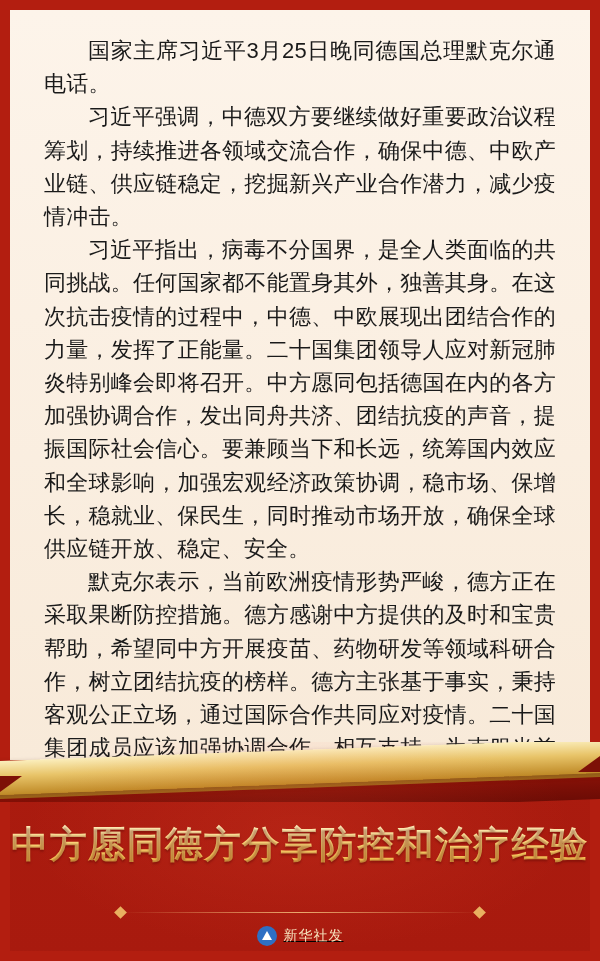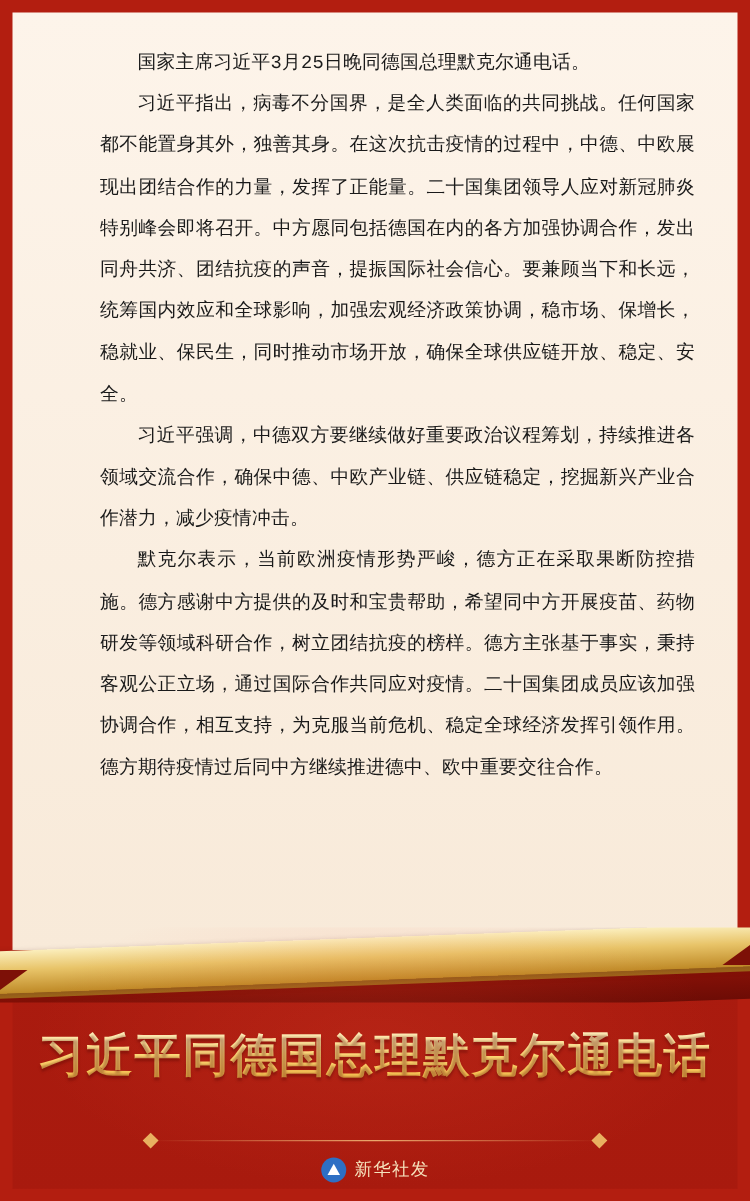--- a/index.html
+++ b/index.html
@@ -38,27 +38,26 @@
     top: 10px;
     width: 580px;
     height: 750px;
     background: #fbefe2;
     background: linear-gradient(180deg, #fdf4ea 0%, #f8ead9 100%);
     box-sizing: border-box;
     padding: 24px 34px 10px 34px;
     overflow: hidden;
   }
   .article {
-    font-size: 15px;
+    font-size: 22px;
     line-height: 33.2px;
     color: #1a1a1a;
     letter-spacing: 0.2px;
     text-align: justify;
-    font-family: Liberation Mono, monospace;
-    margin-left: 36px;
+    font-family: Liberation Sans, sans-serif;
   }
   .article p {
     margin: 0 0 0 0;
     text-indent: 2em;
   }
 
   
   .ribbon-wrap {
     position: absolute;
     left: 0;
@@ -169,20 +168,21 @@
 
   .logo-row {
     position: absolute;
     top: 26px;
     left: 0;
     width: 600px;
     display: flex;
     align-items: center;
     justify-content: center;
     gap: 7px;
+    text-decoration: underline;
   }
   .logo-badge {
     width: 20px;
     height: 20px;
     border-radius: 50%;
     background: #2e6fc4;
     display: flex;
     align-items: center;
     justify-content: center;
     position: relative;
@@ -214,38 +214,38 @@
 </head>
 <body>
 
 <div id="poster">
 
   <div class="frame-border"></div>
 
   <div class="text-panel">
     <div class="article">
       <p>国家主席习近平3月25日晚同德国总理默克尔通电话。</p>
+      <p>习近平强调，中德双方要继续做好重要政治议程筹划，持续推进各领域交流合作，确保中德、中欧产业链、供应链稳定，挖掘新兴产业合作潜力，减少疫情冲击。</p>
       <p>习近平指出，病毒不分国界，是全人类面临的共同挑战。任何国家都不能置身其外，独善其身。在这次抗击疫情的过程中，中德、中欧展现出团结合作的力量，发挥了正能量。二十国集团领导人应对新冠肺炎特别峰会即将召开。中方愿同包括德国在内的各方加强协调合作，发出同舟共济、团结抗疫的声音，提振国际社会信心。要兼顾当下和长远，统筹国内效应和全球影响，加强宏观经济政策协调，稳市场、保增长，稳就业、保民生，同时推动市场开放，确保全球供应链开放、稳定、安全。</p>
-      <p>习近平强调，中德双方要继续做好重要政治议程筹划，持续推进各领域交流合作，确保中德、中欧产业链、供应链稳定，挖掘新兴产业合作潜力，减少疫情冲击。</p>
       <p>默克尔表示，当前欧洲疫情形势严峻，德方正在采取果断防控措施。德方感谢中方提供的及时和宝贵帮助，希望同中方开展疫苗、药物研发等领域科研合作，树立团结抗疫的榜样。德方主张基于事实，秉持客观公正立场，通过国际合作共同应对疫情。二十国集团成员应该加强协调合作，相互支持，为克服当前危机、稳定全球经济发挥引领作用。德方期待疫情过后同中方继续推进德中、欧中重要交往合作。</p>
     </div>
   </div>
 
   <div class="ribbon-wrap">
     <div class="ribbon-dark"></div>
     <div class="ribbon-gold2"></div>
     <div class="ribbon-gold"></div>
     <div class="ribbon-tail-left"></div>
     <div class="ribbon-tail-right"></div>
   </div>
 
   <div class="vignette"></div>
 
   <div class="headline-band">
-    <div class="headline">习近平同德国总理默克尔通电话</div>
+    <div class="headline">中方愿同德方分享防控和治疗经验</div>
   </div>
 
   <div class="footer">
     <div class="divider"></div>
     <div class="diamond left"></div>
     <div class="diamond right"></div>
     <div class="logo-row">
       <div class="logo-badge">
         <div class="arrow"></div>
       </div>

